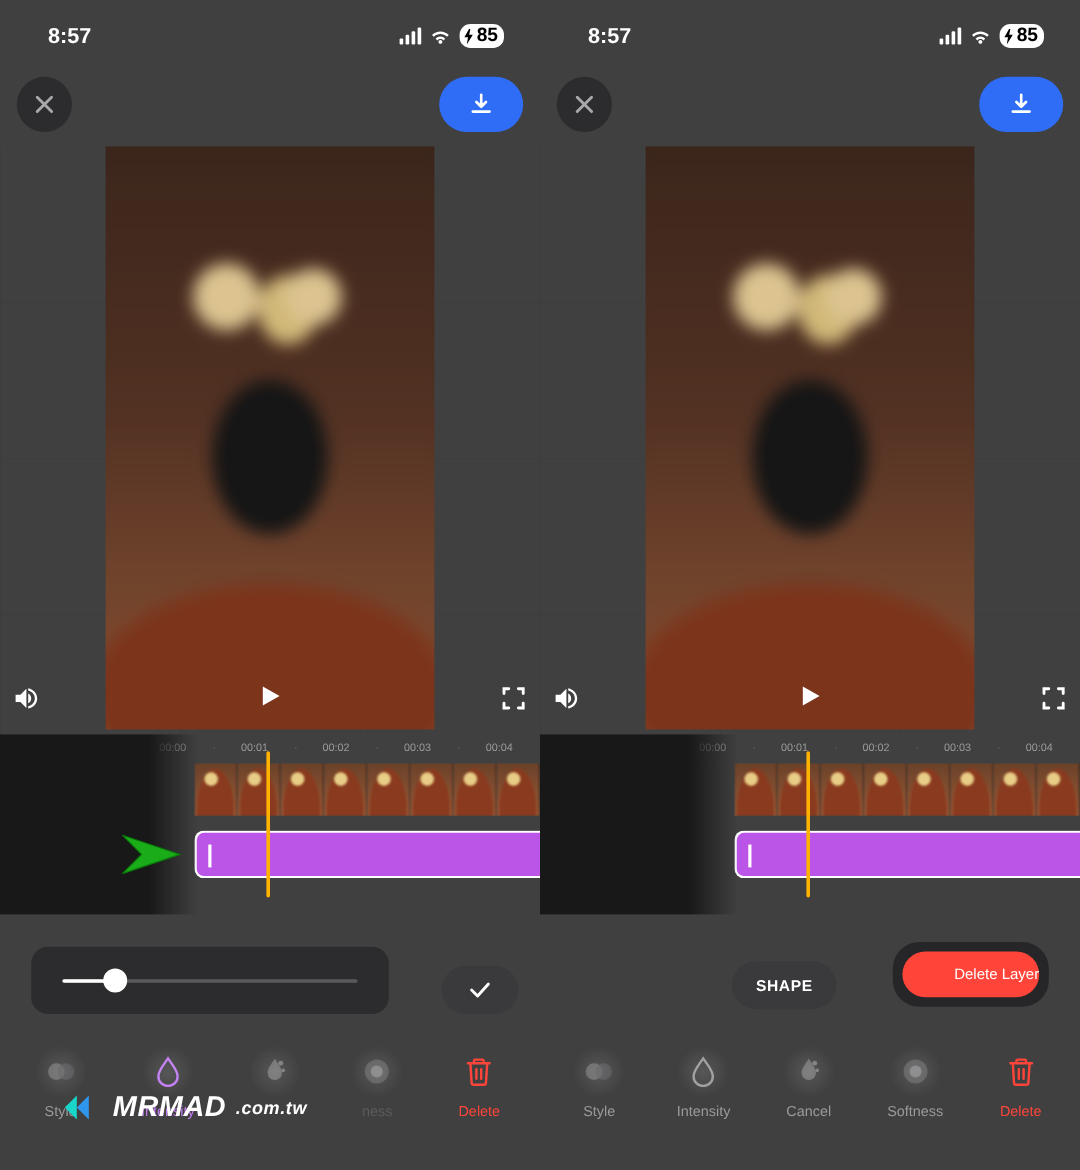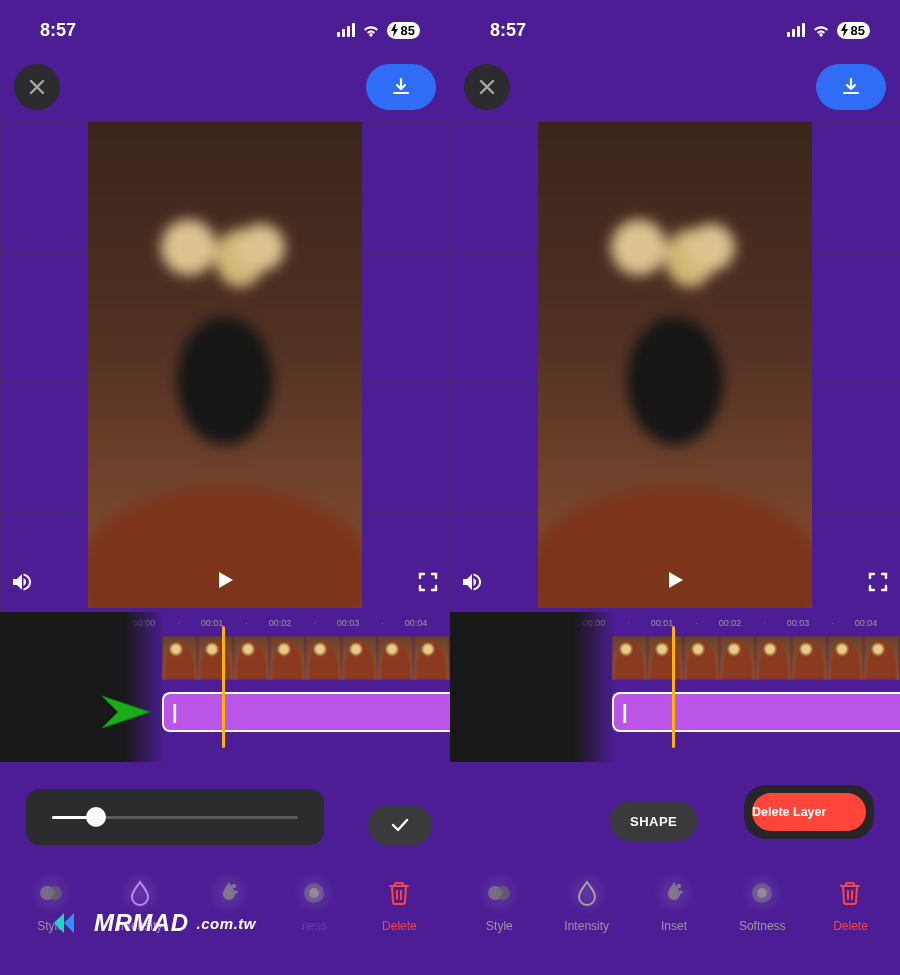--- a/index.html
+++ b/index.html
@@ -8,21 +8,21 @@
     height: 975px;
     background: #181818;
     font-family: -apple-system, BlinkMacSystemFont, "Helvetica Neue", sans-serif;
     display: flex;
     overflow: hidden;
     position: relative;
   }
   .screen {
     width: 450px;
     height: 975px;
-    background: #4c1d95;
+    background: #404040;
     position: relative;
     display: flex;
     flex-direction: column;
   }
 
   
   .status-bar {
     height: 44px;
     display: flex;
     justify-content: space-between;
@@ -35,21 +35,21 @@
   .status-right { display: flex; align-items: center; gap: 7px; }
   .signal-bars { display: flex; align-items: flex-end; gap: 2px; height: 14px; }
   .signal-bars span { width: 3px; background: #fff; border-radius: 1px; }
   .signal-bars span:nth-child(1){height:5px;}
   .signal-bars span:nth-child(2){height:8px;}
   .signal-bars span:nth-child(3){height:11px;}
   .signal-bars span:nth-child(4){height:14px;}
   .battery-pill {
     background: #fff;
     color: #000;
-    font-size: 13px;
+    font-size: 16px;
     font-weight: 700;
     border-radius: 9px;
     padding: 1px 5px 1px 3px;
     display:flex; align-items:center; gap:1px;
   }
 
   
   .header {
     height: 70px;
     display: flex;
@@ -284,23 +284,23 @@
     border-radius: 22px;
     padding: 8px;
     display: flex;
     flex-direction: column;
     gap: 6px;
     z-index: 20;
   }
   .popup-btn {
     height: 38px;
     border-radius: 20px;
-    display: flex; align-items: center; justify-content: flex-start;
+    display: flex; align-items: center; justify-content: flex-end;
     font-size: 13.5px;
-    font-weight: 700;
+    font-weight: 400;
   }
   .popup-danger { background: #ff453a; color: #fff; font-size: 12.5px; }
   .popup-cancel { background: #000; color: #fff; }
 
   
   .watermark {
     position: absolute;
     bottom: 38px;
     left: 52px;
     z-index: 50;
@@ -569,21 +569,21 @@
       <span>Intensity</span>
     </div>
     <div class="tool-item">
       <div class="tool-icon glow">
         <svg width="26" height="26" viewBox="0 0 26 26" fill="#7a7a7c">
             <path d="M13 2c-3 5-6 8-6 12a6 6 0 0012 0c0-4-3-7-6-12z" opacity="0.8"></path>
             <circle cx="18" cy="6" r="2"></circle>
             <circle cx="20" cy="12" r="1.5"></circle>
           </svg>
       </div>
-      <span>Inset</span>
+      <span>Cancel</span>
     </div>
     <div class="tool-item">
       <div class="tool-icon glow">
         <svg width="26" height="26" viewBox="0 0 26 26">
             <circle cx="13" cy="13" r="10" fill="#7a7a7c" opacity="0.5"></circle>
             <circle cx="13" cy="13" r="5" fill="#9a9a9c" opacity="0.6"></circle>
           </svg>
       </div>
       <span>Softness</span>
     </div>

